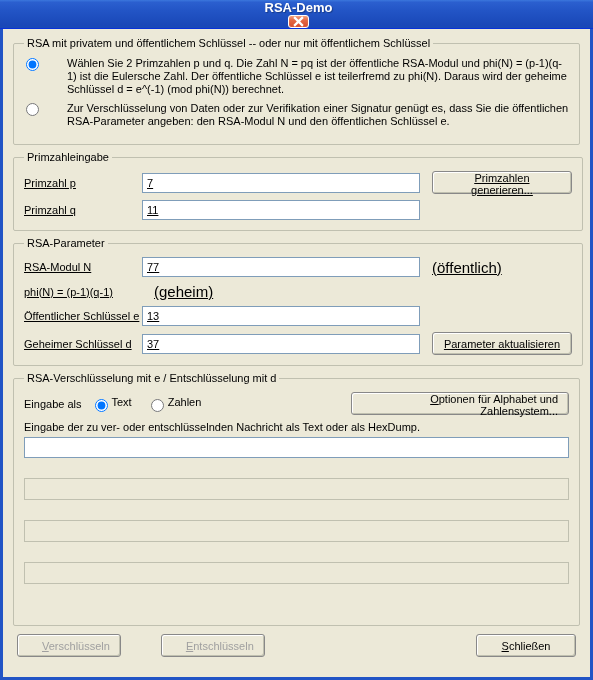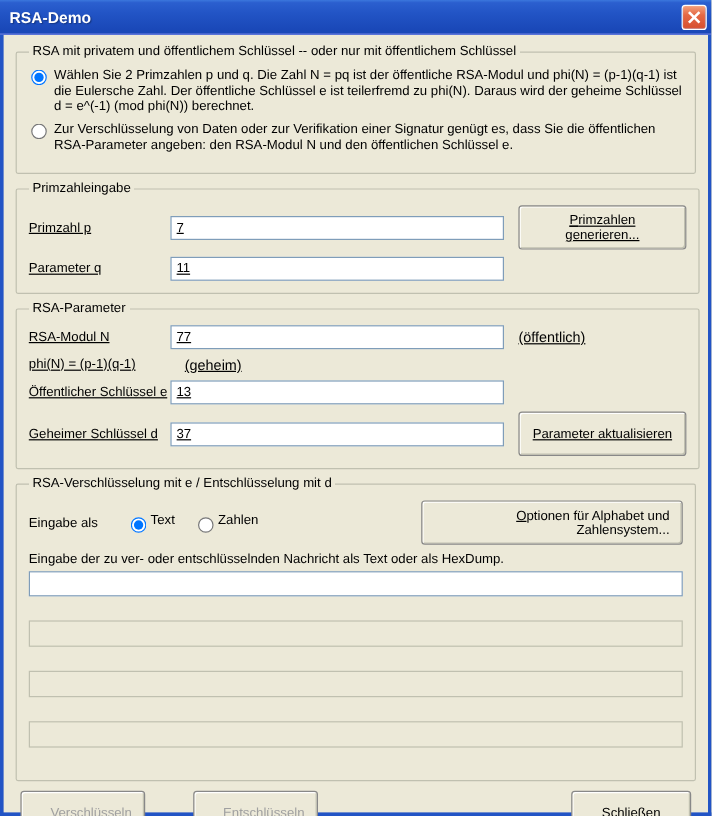--- a/index.html
+++ b/index.html
@@ -15,20 +15,21 @@
 .titlebar {
   height: 29px;
   background: linear-gradient(to bottom, #3b77dd 0%, #2b5fcf 8%, #2254c5 40%, #1a48b8 88%, #1a48b8 100%);
   display: flex;
   align-items: center;
   padding: 0 4px 0 8px;
   color: white;
   font-weight: bold;
   font-size: 13px;
   border-bottom: 1px solid #0831d9;
+  flex-direction: column;
 }
 .titlebar-text { flex: 1; text-shadow: 1px 1px 1px rgba(0,0,0,0.3); }
 .close-btn {
   width: 21px; height: 21px;
   background: linear-gradient(to bottom, #f4a07a 0%, #e46845 40%, #d64e2f 100%);
   border: 1px solid #fff;
   border-radius: 3px;
   display: flex; align-items: center; justify-content: center;
   color: white; font-weight: bold;
   box-shadow: inset 0 0 1px rgba(255,255,255,0.5);
@@ -54,58 +55,58 @@
   padding: 0 3px;
   color: #000;
   font-size: 11px;
 }
 .radio-row {
   display: flex;
   align-items: flex-start;
   margin-bottom: 6px;
 }
 .radio-row input[type=radio] { margin: 1px 6px 0 2px; flex-shrink: 0; }
-.radio-row label { line-height: 13px; }
+.radio-row label { line-height: 13px; margin-left: 22px; }
 .form-row {
   display: flex;
   align-items: center;
   margin-bottom: 6px;
   text-decoration: underline;
 }
 .form-label { width: 118px; flex-shrink: 0; }
 .form-input {
   width: 278px;
   height: 20px;
   border: 1px solid #7f9db9;
   background: #fff;
   padding: 0 4px;
   font-family: Tahoma, sans-serif;
   font-size: 11px;
 }
 .btn {
   background: #ece9d8;
   border: 1px solid #888;
   border-radius: 3px;
-  height: 37px;
+  height: 23px;
   padding: 0 10px;
   font-family: Tahoma, sans-serif;
   font-size: 11px;
   box-shadow: inset 1px 1px 0 #fff, inset -1px -1px 0 #c0c0b0;
   cursor: default;
   min-width: 100px;
 }
 .btn:disabled { color: #a0a0a0; padding-left: 24px; }
 .btn-right { margin-left: auto; text-align: right; }
-.side-note { margin-left: 12px; font-size: 12px; color: #000; }
+.side-note { margin-left: 12px; font-size: 15px; color: #000; }
 .input-mode-row {
   display: flex;
   align-items: center;
   margin-bottom: 6px;
 }
-.input-mode-row .mode-label { margin-right: 22px; }
+.input-mode-row .mode-label { margin-right: 8px; }
 .input-mode-row label { margin-right: 14px; display: inline-flex; align-items: flex-start; }
 .input-mode-row input[type=radio] { margin-right: 4px; }
 .msg-label { margin: 4px 0 4px 0; }
 .msg-input {
   width: 100%;
   height: 21px;
   border: 1px solid #7f9db9;
   background: #fff;
   padding: 0 4px;
   font-family: Tahoma, sans-serif;
@@ -163,21 +164,21 @@
   <fieldset>
     <legend>Primzahleingabe</legend>
     <div class="form-row">
       <span class="form-label">Primzahl p</span>
       <input class="form-input" value="7" style="">
       <div class="prime-btn-col">
         <button class="btn underline-first">Primzahlen generieren...</button>
       </div>
     </div>
     <div class="form-row" style="margin-bottom:0">
-      <span class="form-label">Parameter q</span>
+      <span class="form-label">Primzahl q</span>
       <input class="form-input" value="11" style="">
     </div>
   </fieldset>
 
   <fieldset>
     <legend>RSA-Parameter</legend>
     <div class="form-row">
       <span class="form-label">RSA-Modul N</span>
       <input class="form-input" value="77" style="">
       <span class="side-note">(öffentlich)</span>

